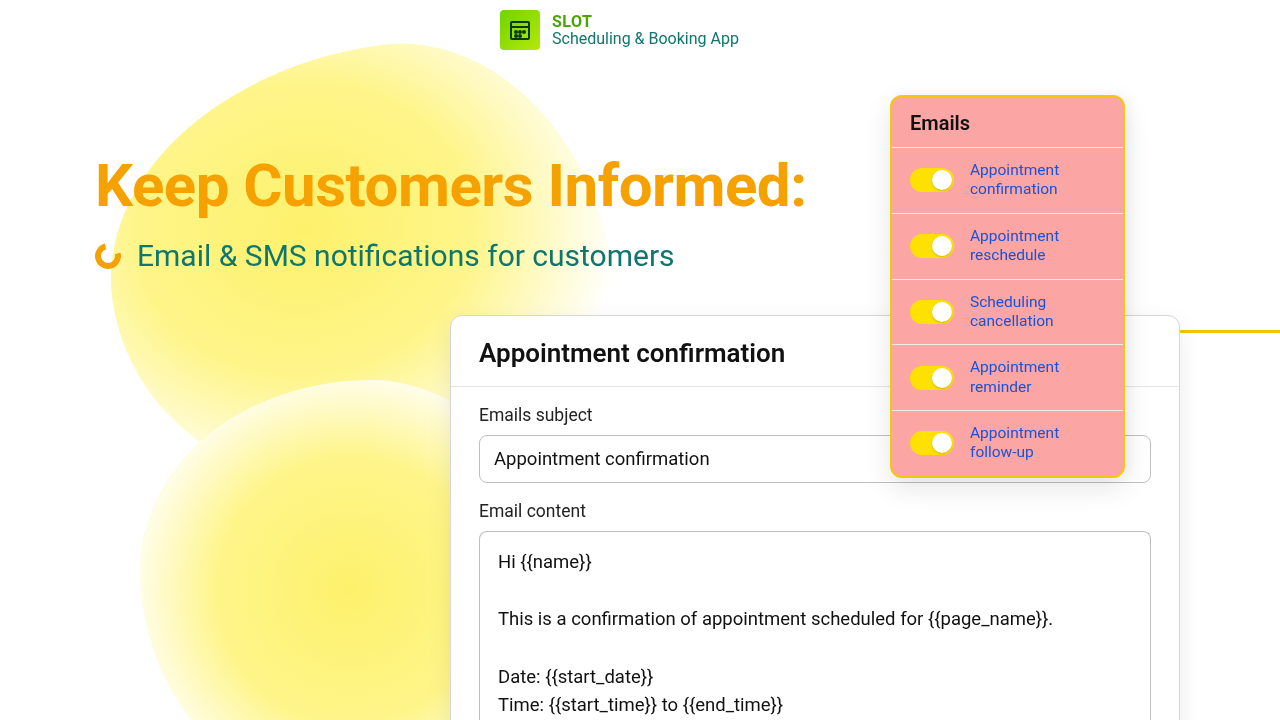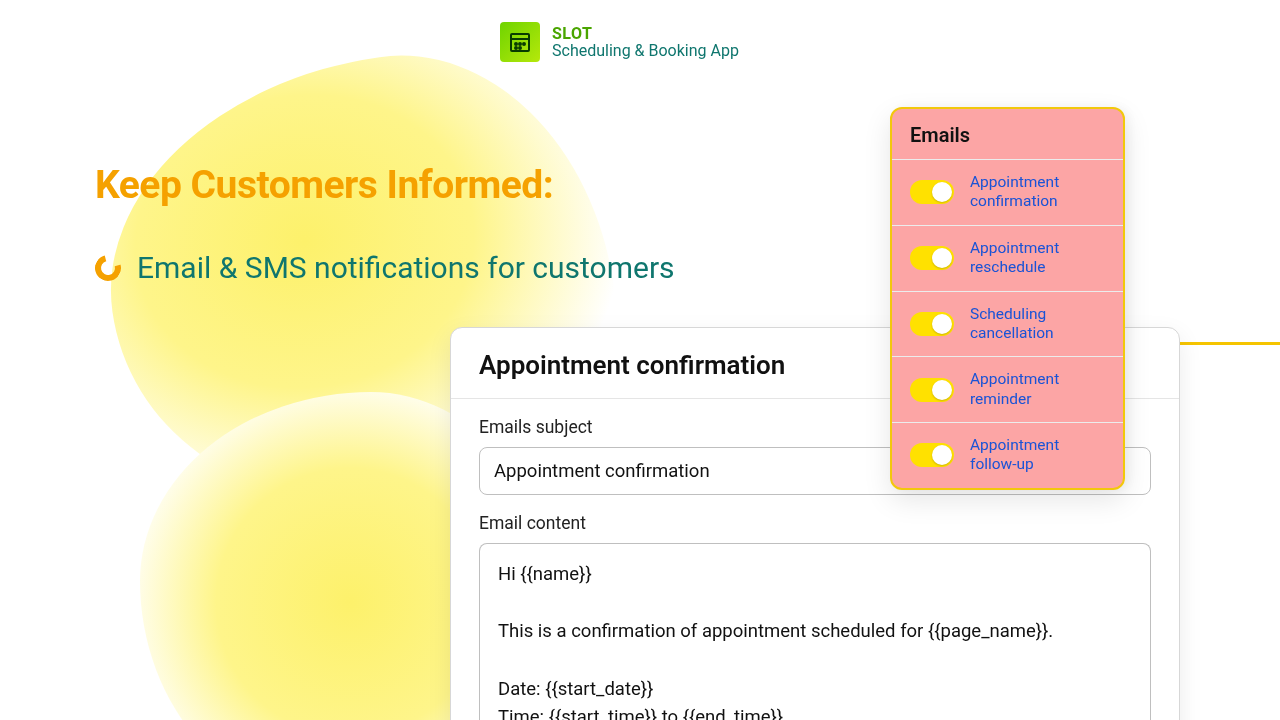--- a/index.html
+++ b/index.html
@@ -1,17 +1,17 @@
 <!DOCTYPE html>
 <html><head>
 <meta charset="utf-8">
 <style>
   * { box-sizing: border-box; margin: 0; padding: 0; }
   html, body { width: 1280px; height: 720px; overflow: hidden; font-family: -apple-system, BlinkMacSystemFont, "Segoe UI", Roboto, Helvetica, Arial, sans-serif; background: #fff; }
-  .stage { position: relative; width: 1280px; height: 680px; margin-top: 12px; }
+  .stage { position: relative; width: 1280px; height: 680px; }
 
   
   .blob-top {
     position: absolute;
     top: 50px; left: 110px;
     width: 500px; height: 430px;
     background: radial-gradient(ellipse at 40% 40%, #fdf16b 0%, #fef58a 40%, #ffffff 75%);
     border-radius: 60% 40% 55% 45% / 50% 60% 40% 50%;
     transform: rotate(-8deg);
     z-index: 0;
@@ -33,21 +33,21 @@
     display: flex; align-items: center; justify-content: center;
     position: relative;
   }
   .brand-logo svg { width: 24px; height: 24px; }
   .brand-text .brand-name { color: #4aa500; font-weight: 700; font-size: 16px; letter-spacing: .5px; }
   .brand-text .brand-sub { color: #0f766e; font-size: 16px; margin-top: -2px; }
 
   
   .headline {
     position: absolute; top: 150px; left: 95px; z-index: 5;
-    font-size: 39px; font-weight: 700; color: #f5a100; letter-spacing: -0.5px;
+    font-size: 60px; font-weight: 700; color: #f5a100; letter-spacing: -0.5px;
   }
   .subline-row {
     position: absolute; top: 238px; left: 95px; z-index: 5;
     display: flex; align-items: center; gap: 16px;
   }
   .bullet-icon {
     width: 26px; height: 26px; border: 6px solid #f5a100; border-top-color: transparent;
     border-radius: 50%; transform: rotate(30deg);
   }
   .subline { font-size: 30px; color: #0f766e; }

